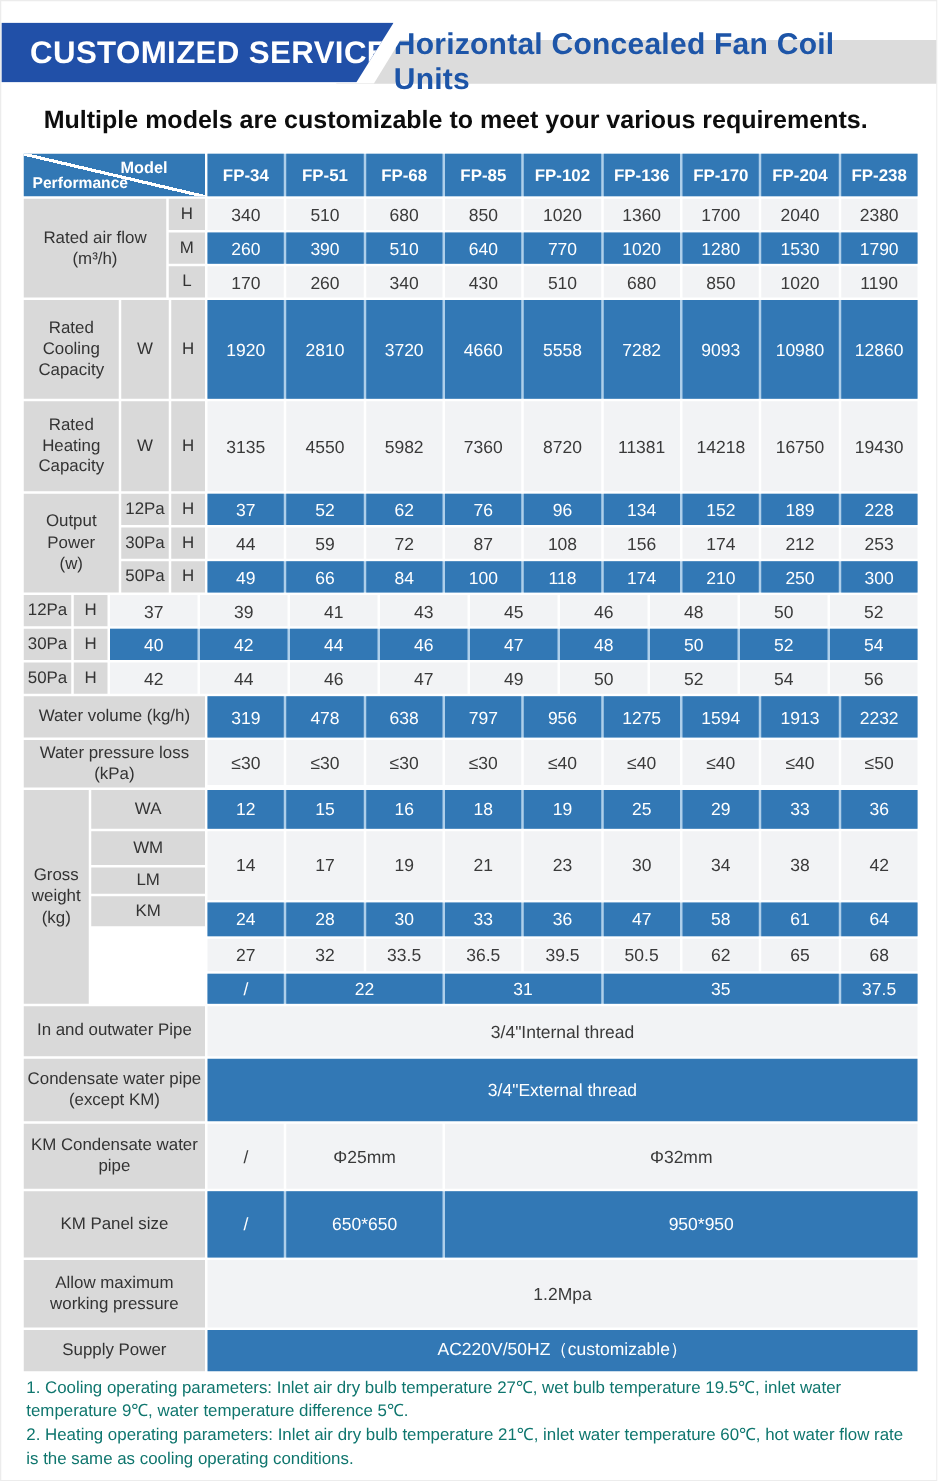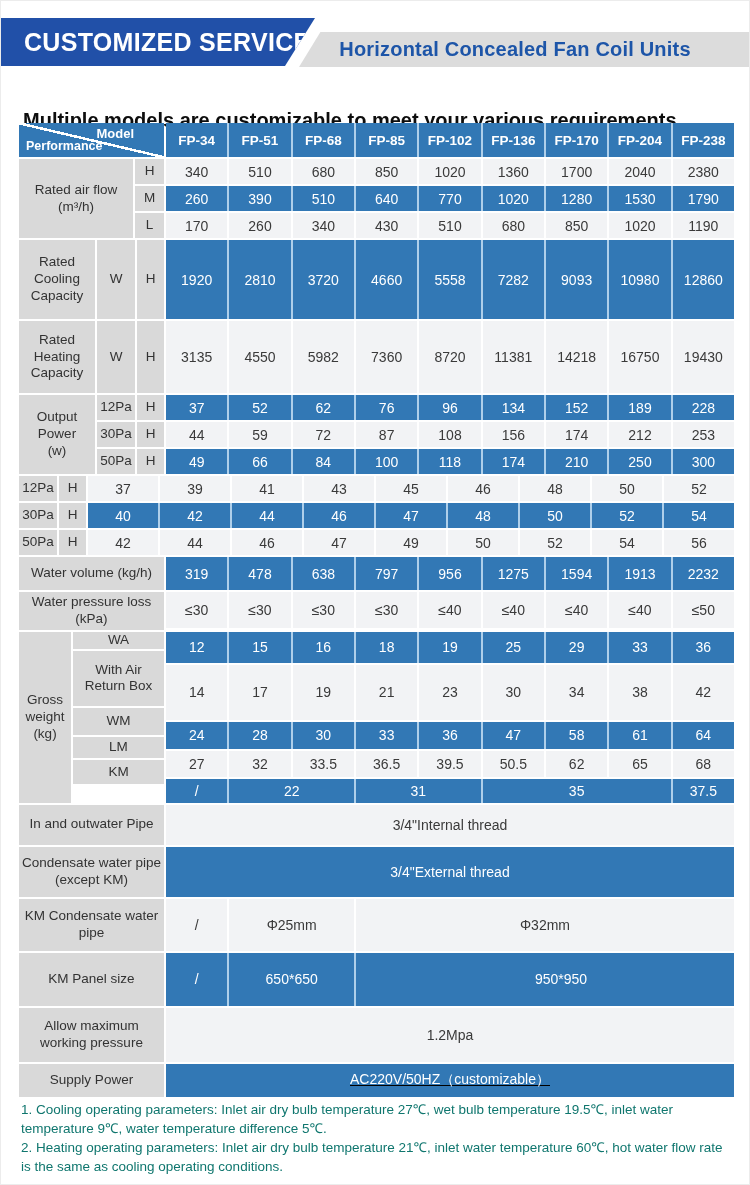--- a/index.html
+++ b/index.html
@@ -5,30 +5,30 @@
   * { margin:0; padding:0; box-sizing:border-box; }
   html,body { background:#fff; }
   body { font-family:"Liberation Sans", sans-serif; }
   .page { position:relative; width:750px; height:1185px; background:#ffffff;
           border:1px solid #ececec; overflow:hidden; margin:0 auto; }
 
   
   .banner-gray { position:absolute; left:268px; top:31px; width:482px; height:35px;
                  background:#dcdcdc; display:flex; align-items:center; justify-content:center;
                  padding-left:46px; padding-right:36px; }
-  .banner-gray .title { color:#1d55a8; font-weight:bold; font-size:20px; letter-spacing:0.2px; }
+  .banner-gray .title { color:#1d55a8; font-weight:bold; font-size:24px; letter-spacing:0.2px; }
   .white-slash { position:absolute; left:0; top:17px; width:328px; height:49px; background:#ffffff;
                  clip-path:polygon(0 0, 100% 0, calc(100% - 30px) 100%, 0 100%); }
   .banner-blue { position:absolute; left:0; top:17px; width:314px; height:48px; background:#2150a8;
                  clip-path:polygon(0 0, 100% 0, calc(100% - 30px) 100%, 0 100%);
                  display:flex; align-items:center; padding-left:23px; }
   .banner-blue .svc { color:#ffffff; font-weight:bold; font-size:25px; letter-spacing:0.3px; }
 
-  .heading { position:absolute; left:22px; top:84px; width:706px;
-             font-size:20px; font-weight:bold; color:#0d0d0d;margin-top:24px; }
+  .heading { position:absolute; left:34px; top:84px; width:706px;
+             font-size:20px; font-weight:bold; color:#0d0d0d; }
 
   
   .spec-table { position:absolute; left:18px; top:122px; width:715px;
                 display:flex; flex-direction:column; gap:2px; }
   .t-header { display:flex; gap:2px; }
   .t-corner { position:relative; width:145px; flex-shrink:0; background:#3278b5;
               background-image:linear-gradient(to top right,
                  rgba(0,0,0,0) calc(50% - 1.5px), #ffffff calc(50% - 1.5px),
                  #ffffff calc(50% + 1px), rgba(0,0,0,0) calc(50% + 1px));padding-left:44px; }
   .corner-model { position:absolute; top:3px; right:30px; color:#fff; font-weight:bold; font-size:13px; }
@@ -308,23 +308,21 @@
             <div class="data-cell">≤40</div>
             <div class="data-cell">≤50</div>
           </div>
         </div>
       </div>
       <div class="t-section">
         <div class="t-rowlabel" style="width: 52px;">Gross
 weight
 (kg)</div>
         <div class="t-subcol" style="width: 91px;">
-          <div class="sub-cell" style="height: 17px;">WA</div>
-          <div class="sub-cell" style="height: 55px;">With Air
-Return Box</div>
+          <div class="sub-cell" style="height: 31px;">WA</div>
           <div class="sub-cell" style="height: 27px;">WM</div>
           <div class="sub-cell" style="height: 21px;">LM</div>
           <div class="sub-cell" style="height: 24px;">KM</div>
         </div>
         <div class="t-datacol">
           <div class="t-datagrid tone-blue" style="height: 31px;">
             <div class="data-cell">12</div>
             <div class="data-cell">15</div>
             <div class="data-cell">16</div>
             <div class="data-cell">18</div>
@@ -419,21 +417,21 @@
 working pressure</div>
         <div class="t-datacol">
           <div class="t-datagrid tone-light" style="height: 54px;">
             <div class="data-cell" style="grid-column: span 9;">1.2Mpa</div>
           </div>
         </div>
       </div>
       <div class="t-section">
         <div class="t-rowlabel" style="width: 145px;">Supply Power</div>
         <div class="t-datacol">
-          <div class="t-datagrid tone-blue" style="height: 33px; text-decoration: underline;">
+          <div class="t-datagrid tone-blue" style="height: 33px;">
             <div class="data-cell" style="grid-column: span 9;">AC220V/50HZ（customizable）</div>
           </div>
         </div>
       </div>
     </div>
 
   <div class="footnotes">
     <div>1. Cooling operating parameters: Inlet air dry bulb temperature 27℃, wet bulb temperature 19.5℃, inlet water temperature 9℃, water temperature difference 5℃.</div>
     <div>2. Heating operating parameters: Inlet air dry bulb temperature 21℃, inlet water temperature 60℃, hot water flow rate is the same as cooling operating conditions.</div>
   </div>

